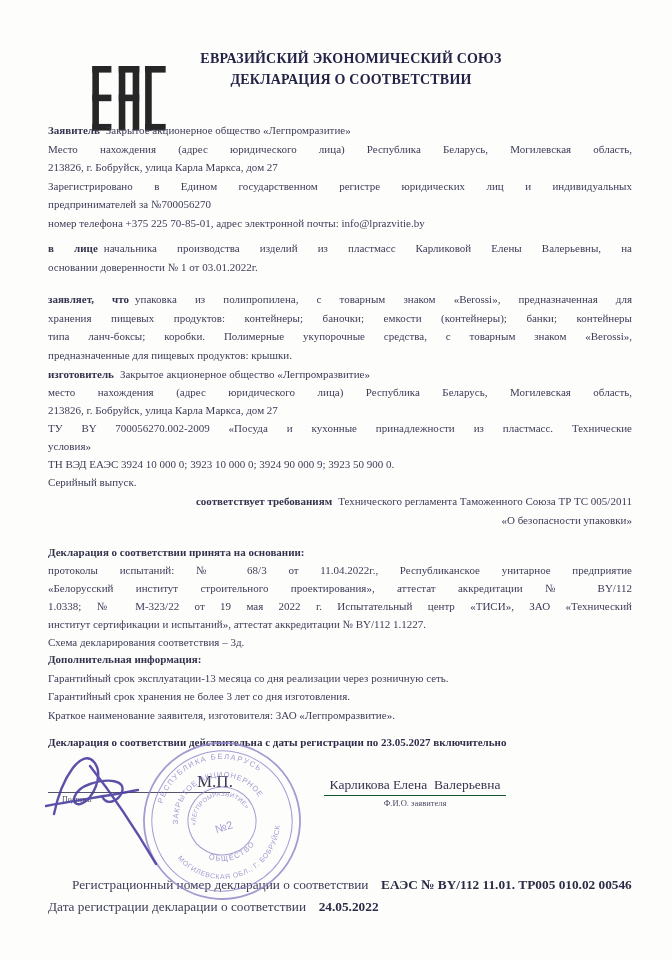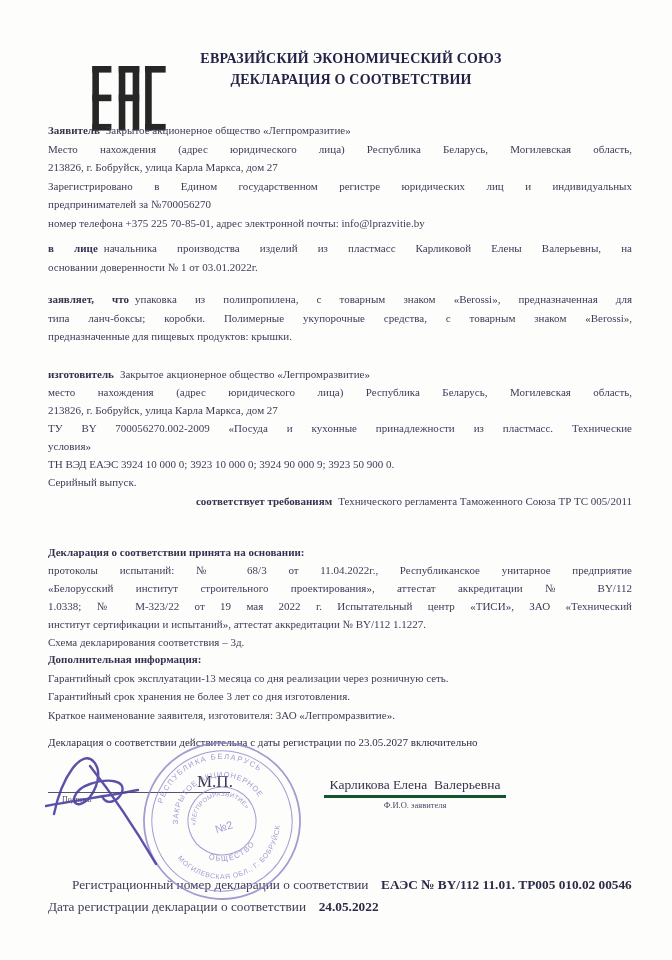--- a/index.html
+++ b/index.html
@@ -15,29 +15,29 @@
   .line{display:block;}
   .jl{text-align:justify;text-align-last:justify;}
   b{color:#33334e;}
   .b-applicant{top:121px;}
   .b-vlice{top:239px;}
   .b-declares{top:290px;}
   .b-manufacturer{top:365px;line-height:18px;}
   .b-complies{top:492px;text-align:right;}
   .b-basis{top:543px;line-height:18px;}
   .b-additional{top:650px;}
-  .b-validity{top:733px;font-weight:normal;color:#2e2e4a;}
+  .b-validity{top:733px;font-weight:bold;color:#2e2e4a;}
   
   .sig-svg{left:40px;top:738px;z-index:3;}
   .sig-line{left:48px;top:792px;width:182px;border-top:1.2px solid #53536b;z-index:1;}
   .sig-caption{left:62px;top:795px;font-size:8px;color:#4a4a62;}
   .mp-label{left:197px;top:772px;font-size:17px;color:#3a3a55;}
   .stamp-svg{left:136px;top:735px;z-index:2;opacity:.82;}
   .fio{left:300px;top:775px;width:230px;text-align:center;}
-  .fio-name{display:inline-block;font-size:13.5px;color:#35354f;border-bottom:3px solid #14532d;
+  .fio-name{display:inline-block;font-size:13.5px;color:#35354f;border-bottom:1px solid #14532d;
             padding:0 6px 2px 6px;white-space:pre;}
   .fio-caption{font-size:8.5px;color:#4a4a62;margin-top:2px;}
   
   .reg{left:48px;width:590px;font-size:13.3px;color:#3d3d58;}
   .reg b{color:#2c2c47;}
   .reg1{top:877px;margin-left:24px;}
   .reg2{top:899px;}
   .gap{display:inline-block;width:6px;}
 </style>
 </head>
@@ -80,36 +80,38 @@
     <div class="line">номер телефона +375 225 70-85-01, адрес электронной почты: info@lprazvitie.by</div>
   </div>
 
   <div class="abs block b-vlice">
     <div class="line jl"><b>в лице</b><span class="gap"></span><span>начальника производства изделий из пластмасс Карликовой Елены Валерьевны, на</span></div>
     <div class="line">основании доверенности № 1 от 03.01.2022г.</div>
   </div>
 
   <div class="abs block b-declares">
     <div class="line jl"><b>заявляет, что</b><span class="gap"></span><span>упаковка из полипропилена, с товарным знаком «Berossi», предназначенная для</span></div>
+    <div class="line jl">хранения пищевых продуктов: контейнеры; баночки; емкости (контейнеры); банки; контейнеры</div>
     <div class="line jl">типа ланч-боксы; коробки. Полимерные укупорочные средства, с товарным знаком «Berossi»,</div>
     <div class="line">предназначенные для пищевых продуктов: крышки.</div>
   </div>
 
   <div class="abs block b-manufacturer">
     <div class="line"><b>изготовитель</b><span class="gap"></span><span>Закрытое акционерное общество «Легпромразвитие»</span></div>
     <div class="line jl">место нахождения (адрес юридического лица) Республика Беларусь, Могилевская область,</div>
     <div class="line">213826, г. Бобруйск, улица Карла Маркса, дом 27</div>
     <div class="line jl">ТУ BY 700056270.002-2009 «Посуда и кухонные принадлежности из пластмасс. Технические</div>
     <div class="line">условия»</div>
     <div class="line">ТН ВЭД ЕАЭС 3924 10 000 0; 3923 10 000 0; 3924 90 000 9; 3923 50 900 0.</div>
     <div class="line">Серийный выпуск.</div>
   </div>
 
   <div class="abs block b-complies">
     <div class="line"><b>соответствует требованиям</b><span class="gap"></span><span>Технического регламента Таможенного Союза ТР ТС 005/2011</span></div>
+    <div class="line">«О безопасности упаковки»</div>
   </div>
 
   <div class="abs block b-basis">
     <div class="line"><b>Декларация о соответствии принята на основании:</b></div>
     <div class="line jl">протоколы испытаний: № 68/3 от 11.04.2022г., Республиканское унитарное предприятие</div>
     <div class="line jl">«Белорусский институт строительного проектирования», аттестат аккредитации № BY/112</div>
     <div class="line jl">1.0338; № М-323/22 от 19 мая 2022 г. Испытательный центр «ТИСИ», ЗАО «Технический</div>
     <div class="line">институт сертификации и испытаний», аттестат аккредитации № BY/112 1.1227.</div>
     <div class="line">Схема декларирования соответствия – 3д.</div>
   </div>

